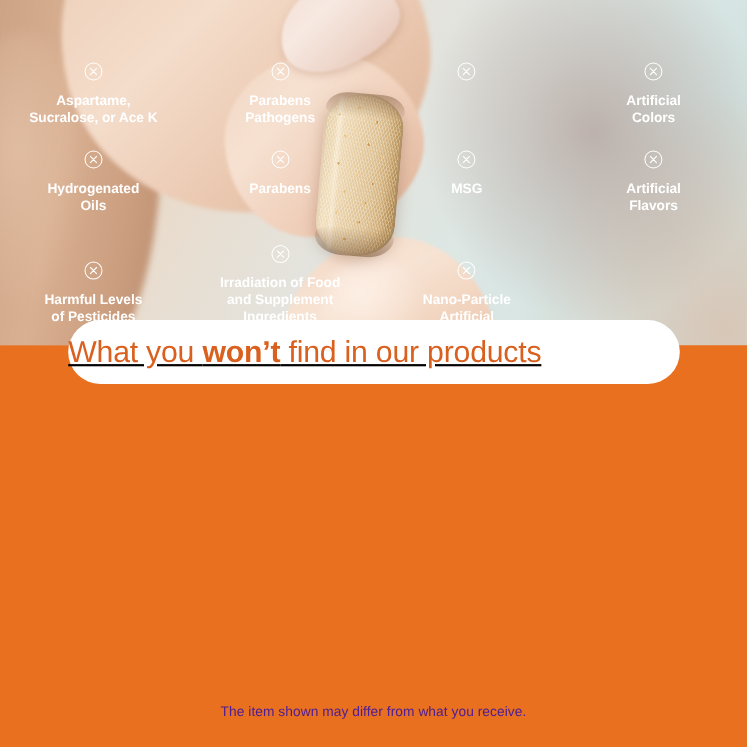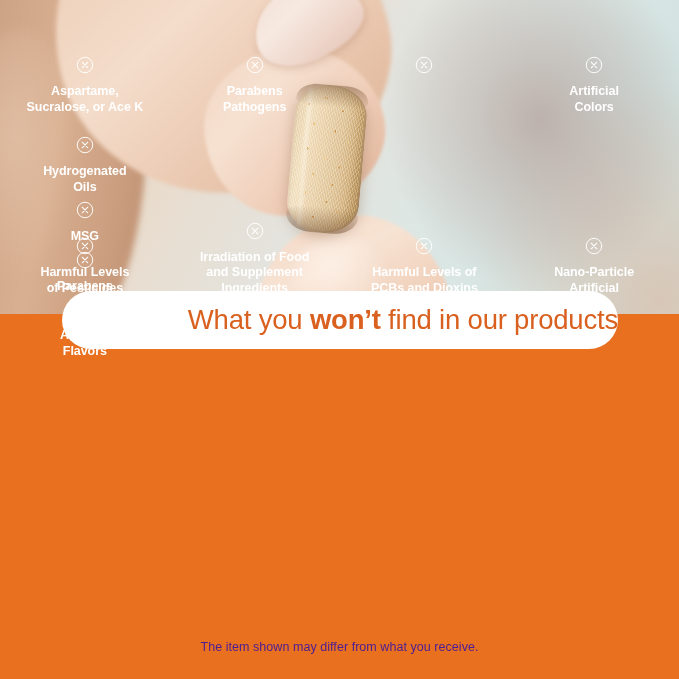--- a/index.html
+++ b/index.html
@@ -181,22 +181,23 @@
   .banner {
     position: absolute;
     left: 62px;
     top: 291px;
     width: 556px;
     height: 58px;
     background: #ffffff;
     border-radius: 29px;
     display: flex;
     align-items: center;
-    justify-content: flex-end;
+    justify-content: flex-start;
     z-index: 5;
+    text-decoration: underline;
   }
   .banner-text {
     font-size: 27.5px;
     color: #D9601E;
     letter-spacing: -0.2px;
     white-space: nowrap;
     font-weight: 400;
   }
   .banner-text b {
     font-weight: 700;
@@ -219,21 +220,21 @@
     width: 679px;
     display: flex;
     flex-direction: column;
     gap: 2px;
   }
   .row {
     display: flex;
     width: 679px;
   }
   .row-1 { height: 78px; }
-  .row-2 { height: 78px; flex-direction: column; }
+  .row-2 { height: 78px; }
   .row-3 { height: 86px; align-items: flex-end; }
 
   .cell {
     width: 169.75px;
     display: flex;
     flex-direction: column;
     align-items: center;
     padding-top: 6px;
     box-sizing: border-box;
   }
@@ -334,28 +335,28 @@
           <path d="M8.3 8.3 L15.7 15.7 M15.7 8.3 L8.3 15.7" stroke="#ffffff" stroke-width="1.45" stroke-linecap="round"></path>
         </svg>
         <div class="cell-label">Hydrogenated
 Oils</div>
       </div>
       <div class="cell">
         <svg class="x-icon" viewBox="0 0 24 24">
           <circle cx="12" cy="12" r="10.3" fill="none" stroke="#ffffff" stroke-width="1.25"></circle>
           <path d="M8.3 8.3 L15.7 15.7 M15.7 8.3 L8.3 15.7" stroke="#ffffff" stroke-width="1.45" stroke-linecap="round"></path>
         </svg>
+        <div class="cell-label">Parabens</div>
+      </div>
+      <div class="cell">
+        <svg class="x-icon" viewBox="0 0 24 24">
+          <circle cx="12" cy="12" r="10.3" fill="none" stroke="#ffffff" stroke-width="1.25"></circle>
+          <path d="M8.3 8.3 L15.7 15.7 M15.7 8.3 L8.3 15.7" stroke="#ffffff" stroke-width="1.45" stroke-linecap="round"></path>
+        </svg>
         <div class="cell-label">MSG</div>
-      </div>
-      <div class="cell">
-        <svg class="x-icon" viewBox="0 0 24 24">
-          <circle cx="12" cy="12" r="10.3" fill="none" stroke="#ffffff" stroke-width="1.25"></circle>
-          <path d="M8.3 8.3 L15.7 15.7 M15.7 8.3 L8.3 15.7" stroke="#ffffff" stroke-width="1.45" stroke-linecap="round"></path>
-        </svg>
-        <div class="cell-label">Parabens</div>
       </div>
       <div class="cell">
         <svg class="x-icon" viewBox="0 0 24 24">
           <circle cx="12" cy="12" r="10.3" fill="none" stroke="#ffffff" stroke-width="1.25"></circle>
           <path d="M8.3 8.3 L15.7 15.7 M15.7 8.3 L8.3 15.7" stroke="#ffffff" stroke-width="1.45" stroke-linecap="round"></path>
         </svg>
         <div class="cell-label">Artificial
 Flavors</div>
       </div>
     </div>
@@ -376,28 +377,20 @@
         </svg>
         <div class="cell-label">Irradiation of Food
 and Supplement
 Ingredients</div>
       </div>
       <div class="cell">
         <svg class="x-icon" viewBox="0 0 24 24">
           <circle cx="12" cy="12" r="10.3" fill="none" stroke="#ffffff" stroke-width="1.25"></circle>
           <path d="M8.3 8.3 L15.7 15.7 M15.7 8.3 L8.3 15.7" stroke="#ffffff" stroke-width="1.45" stroke-linecap="round"></path>
         </svg>
-        <div class="cell-label">Harmful Levels of
-PCBs and Dioxins</div>
-      </div>
-      <div class="cell">
-        <svg class="x-icon" viewBox="0 0 24 24">
-          <circle cx="12" cy="12" r="10.3" fill="none" stroke="#ffffff" stroke-width="1.25"></circle>
-          <path d="M8.3 8.3 L15.7 15.7 M15.7 8.3 L8.3 15.7" stroke="#ffffff" stroke-width="1.45" stroke-linecap="round"></path>
-        </svg>
         <div class="cell-label">Nano-Particle
 Artificial</div>
       </div>
     </div>
 
   </div>
 
   <div class="footnote">The item shown may differ from what you receive.</div>
 
 </div>

